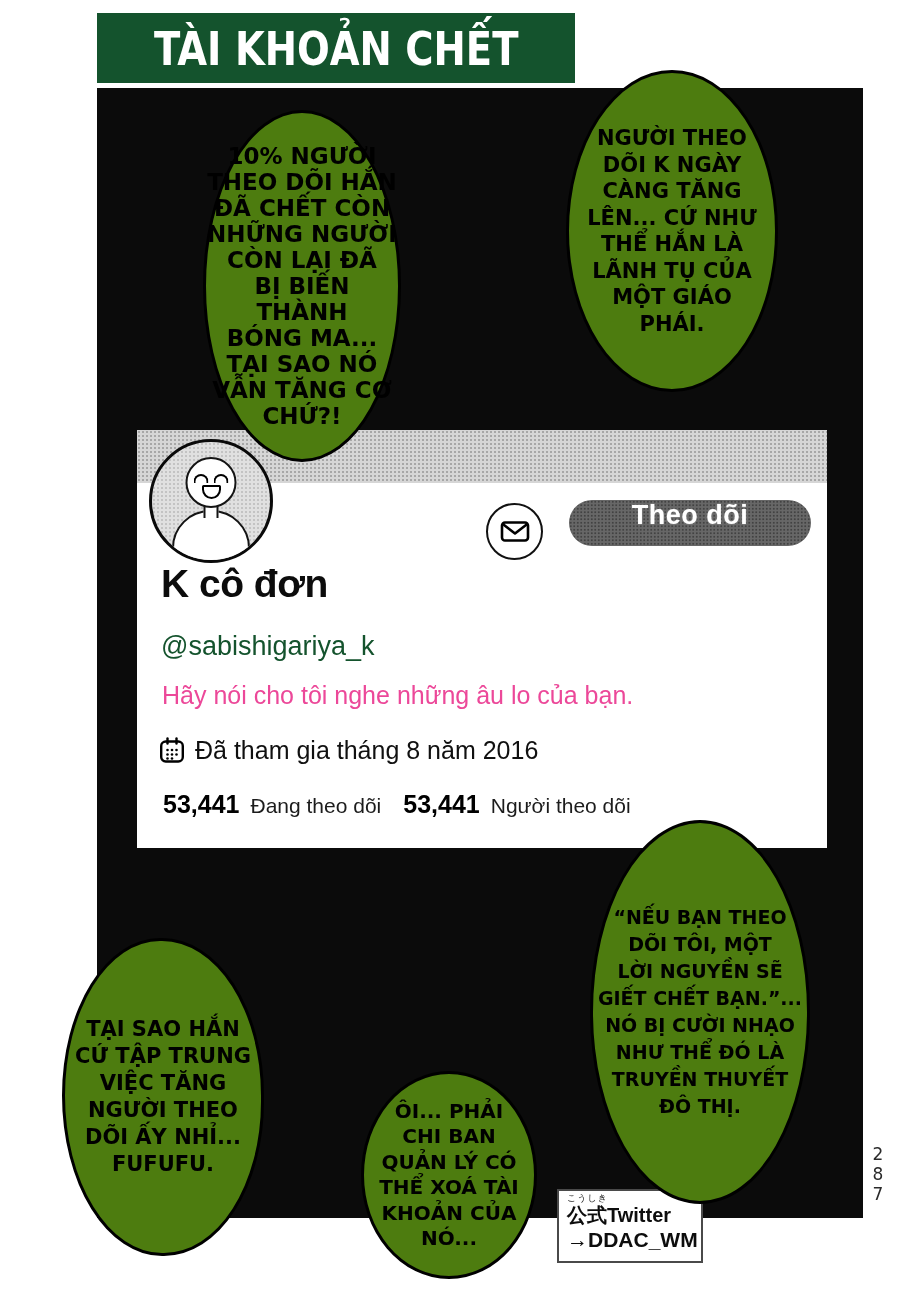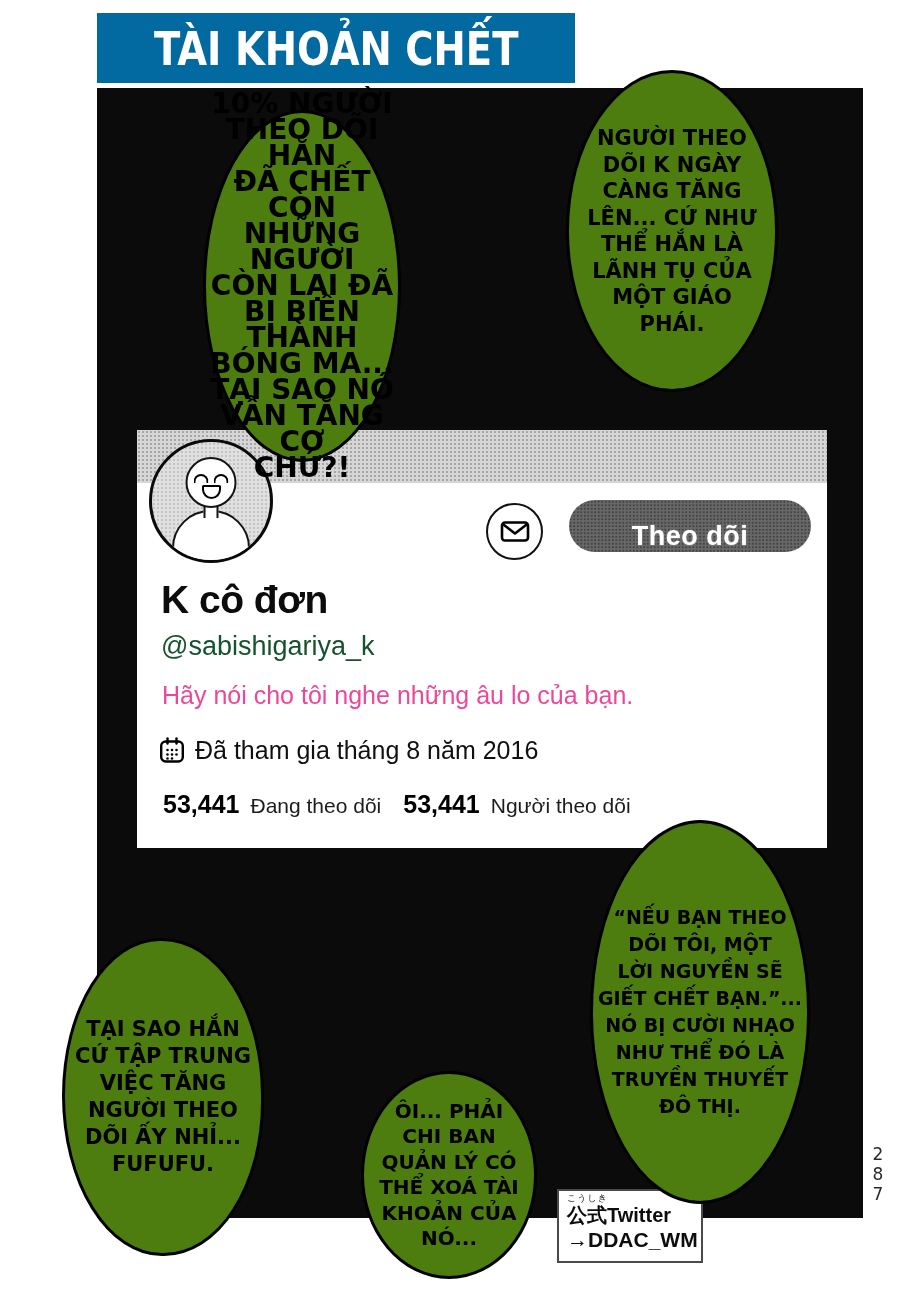--- a/index.html
+++ b/index.html
@@ -1,20 +1,20 @@
 <!DOCTYPE html>
 <html><head>
 <meta charset="utf-8">
 <style>
   html,body{margin:0;padding:0;background:#ffffff;}
   .page{position:relative;width:900px;height:1291px;background:#ffffff;overflow:hidden;
         font-family:"Liberation Sans",sans-serif;}
 
   
-  .title-banner{position:absolute;left:97px;top:13px;width:478px;height:70px;background:#0369a1;
+  .title-banner{position:absolute;left:97px;top:13px;width:478px;height:70px;background:#14532d;
                 display:flex;align-items:center;justify-content:center;z-index:4;}
   .title-text{color:#ffffff;font-family:"DejaVu Sans",sans-serif;font-weight:bold;font-size:47px;
               letter-spacing:0px;transform:scaleX(.82);white-space:nowrap;}
 
   
   .panel{position:absolute;left:97px;top:88px;width:766px;height:1130px;background:#0b0b0b;z-index:1;}
 
   
   .ht-light{background-color:#d6d6d6;background-image:radial-gradient(#a7a7a7 1px,rgba(0,0,0,0) 1.15px);background-size:4px 4px;}
   .ht-dark{background-color:#676767;background-image:radial-gradient(#424242 1.1px,rgba(0,0,0,0) 1.25px);background-size:3.5px 3.5px;}
@@ -33,40 +33,40 @@
   .av-head{position:absolute;left:50%;transform:translateX(-50%);top:15px;width:47px;height:47px;background:#ffffff;
            border:2.5px solid #141414;border-radius:50%;}
   .eye{position:absolute;top:15px;width:11px;height:7px;border:2.2px solid #000;border-bottom:none;
        border-radius:8px 8px 0 0;background:transparent;}
   .eye-l{left:6px;} .eye-r{right:6px;}
   .mouth{position:absolute;left:50%;transform:translateX(-50%);top:26px;width:15px;height:10px;background:#ffffff;
          border:2.2px solid #000;border-radius:2px 2px 12px 12px;}
 
   .mail-btn{position:absolute;left:349px;top:73px;width:53px;height:53px;border:2.5px solid #111;
             border-radius:50%;display:flex;align-items:center;justify-content:center;background:#fff;cursor:pointer;}
-  .follow-btn{position:absolute;left:432px;top:70px;width:242px;height:52px;border-radius:29px;
-              display:flex;align-items:flex-end;justify-content:center;cursor:pointer;}
+  .follow-btn{position:absolute;left:432px;top:70px;width:242px;height:46px;border-radius:29px;
+              display:flex;align-items:flex-start;justify-content:center;cursor:pointer;}
   .follow-btn span{color:#ffffff;font-weight:bold;font-size:27px;letter-spacing:.5px;
                    text-shadow:0 0 2px rgba(255,255,255,.4);}
 
-  .p-name{position:absolute;left:24px;top:148px;font-size:39px;font-weight:bold;color:#0c0c0c;letter-spacing:-.5px;}
+  .p-name{position:absolute;left:24px;top:132px;font-size:39px;font-weight:bold;color:#0c0c0c;letter-spacing:-.5px;}
   .p-handle{position:absolute;left:24px;top:201px;font-size:27px;color:#14532d;}
   .p-bio{position:absolute;left:25px;top:251px;font-size:25px;color:#ec4899;}
   .p-joined{position:absolute;left:22px;top:306px;display:flex;align-items:center;gap:10px;
             font-size:25px;color:#101010;}
   .p-stats{position:absolute;left:26px;top:360px;display:flex;align-items:baseline;white-space:nowrap;}
   .p-stats .num{font-size:25px;font-weight:bold;color:#000;}
   .p-stats .lbl{font-size:21px;color:#1c1c1c;margin-left:11px;margin-right:22px;}
 
   
   .bubble{position:absolute;background:#4d7c0f;border:3px solid #000;border-radius:50%;z-index:3;
           display:flex;align-items:center;justify-content:center;}
   .bt{font-family:"DejaVu Sans",sans-serif;font-weight:bold;color:#000;text-align:center;white-space:pre-line;}
   .b1{left:203px;top:110px;width:192px;height:346px;}
-  .b1 .bt{font-size:28px;line-height:26px;}
+  .b1 .bt{font-size:23px;line-height:26px;}
   .b2{left:566px;top:70px;width:206px;height:316px;}
   .b2 .bt{font-size:21px;line-height:26.5px;}
   .b3{left:62px;top:938px;width:196px;height:312px;border-radius:49% 51% 50% 50% / 50% 50% 49% 51%;}
   .b3 .bt{font-size:21px;line-height:27px;}
   .b4{left:361px;top:1071px;width:170px;height:202px;}
   .b4 .bt{font-size:20px;line-height:25.5px;}
   .b5{left:590px;top:820px;width:214px;height:378px;}
   .b5 .bt{font-size:19px;line-height:27px;}
 
   

